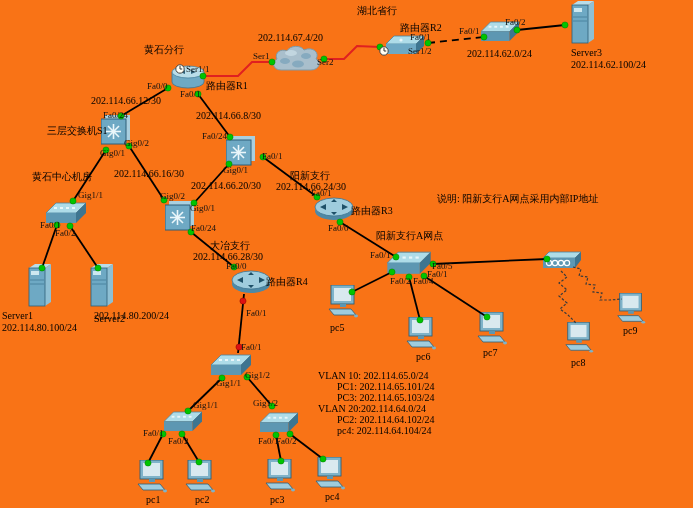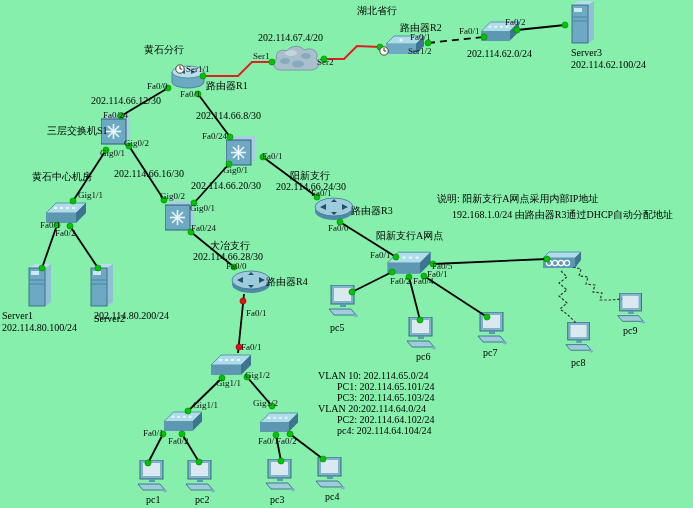--- a/index.html
+++ b/index.html
@@ -1,16 +1,16 @@
 <!DOCTYPE html>
 <html><head>
 <meta charset="utf-8">
 <style>
   html,body{margin:0;padding:0;background:#fff;}
-  #canvas{position:relative;width:693px;height:508px;background:#86efac;overflow:hidden;
+  #canvas{position:relative;width:693px;height:508px;background:#f97316;overflow:hidden;
           font-family:"Liberation Serif","DejaVu Serif",serif;text-align:center;}
   .dev{position:absolute;z-index:1;}
   #links{position:absolute;left:0;top:0;z-index:2;pointer-events:none;}
   .lbl{position:absolute;z-index:3;font-size:10px;line-height:11px;color:#000;white-space:nowrap;}
   .plbl{position:absolute;z-index:3;font-size:9px;line-height:10px;color:#111;white-space:nowrap;}
   .note{font-size:10px;}
   .clock{position:absolute;z-index:4;}
 </style>
 </head>
 <body>
@@ -348,21 +348,20 @@
   <div class="plbl" style="left:253px;top:398px">Gig1/2</div>
   <div class="plbl" style="left:258px;top:436px">Fa0/1</div>
   <div class="plbl" style="left:276px;top:436px">Fa0/2</div>
   <div class="plbl" style="left:370px;top:250px">Fa0/1</div>
   <div class="plbl" style="left:390px;top:276px">Fa0/2</div>
   <div class="plbl" style="left:413px;top:276px">Fa0/4</div>
   <div class="plbl" style="left:427px;top:269px">Fa0/1</div>
   <div class="plbl" style="left:432px;top:261px">Fa0/5</div>
 
   <div class="lbl note" style="left:437px;top:193px">说明: 阳新支行A网点采用内部IP地址</div>
-  <div class="lbl note" style="left:452px;top:209px">192.168.1.0/24  由路由器R3通过DHCP自动分配地址</div>
   <div class="lbl note" style="left:318px;top:370px">VLAN 10: 202.114.65.0/24</div>
   <div class="lbl note" style="left:337px;top:381px">PC1: 202.114.65.101/24</div>
   <div class="lbl note" style="left:337px;top:392px">PC3: 202.114.65.103/24</div>
   <div class="lbl note" style="left:318px;top:403px">VLAN 20:202.114.64.0/24</div>
   <div class="lbl note" style="left:337px;top:414px">PC2: 202.114.64.102/24</div>
   <div class="lbl note" style="left:337px;top:425px">pc4: 202.114.64.104/24</div>
 
 </div>
 
 </body></html>

